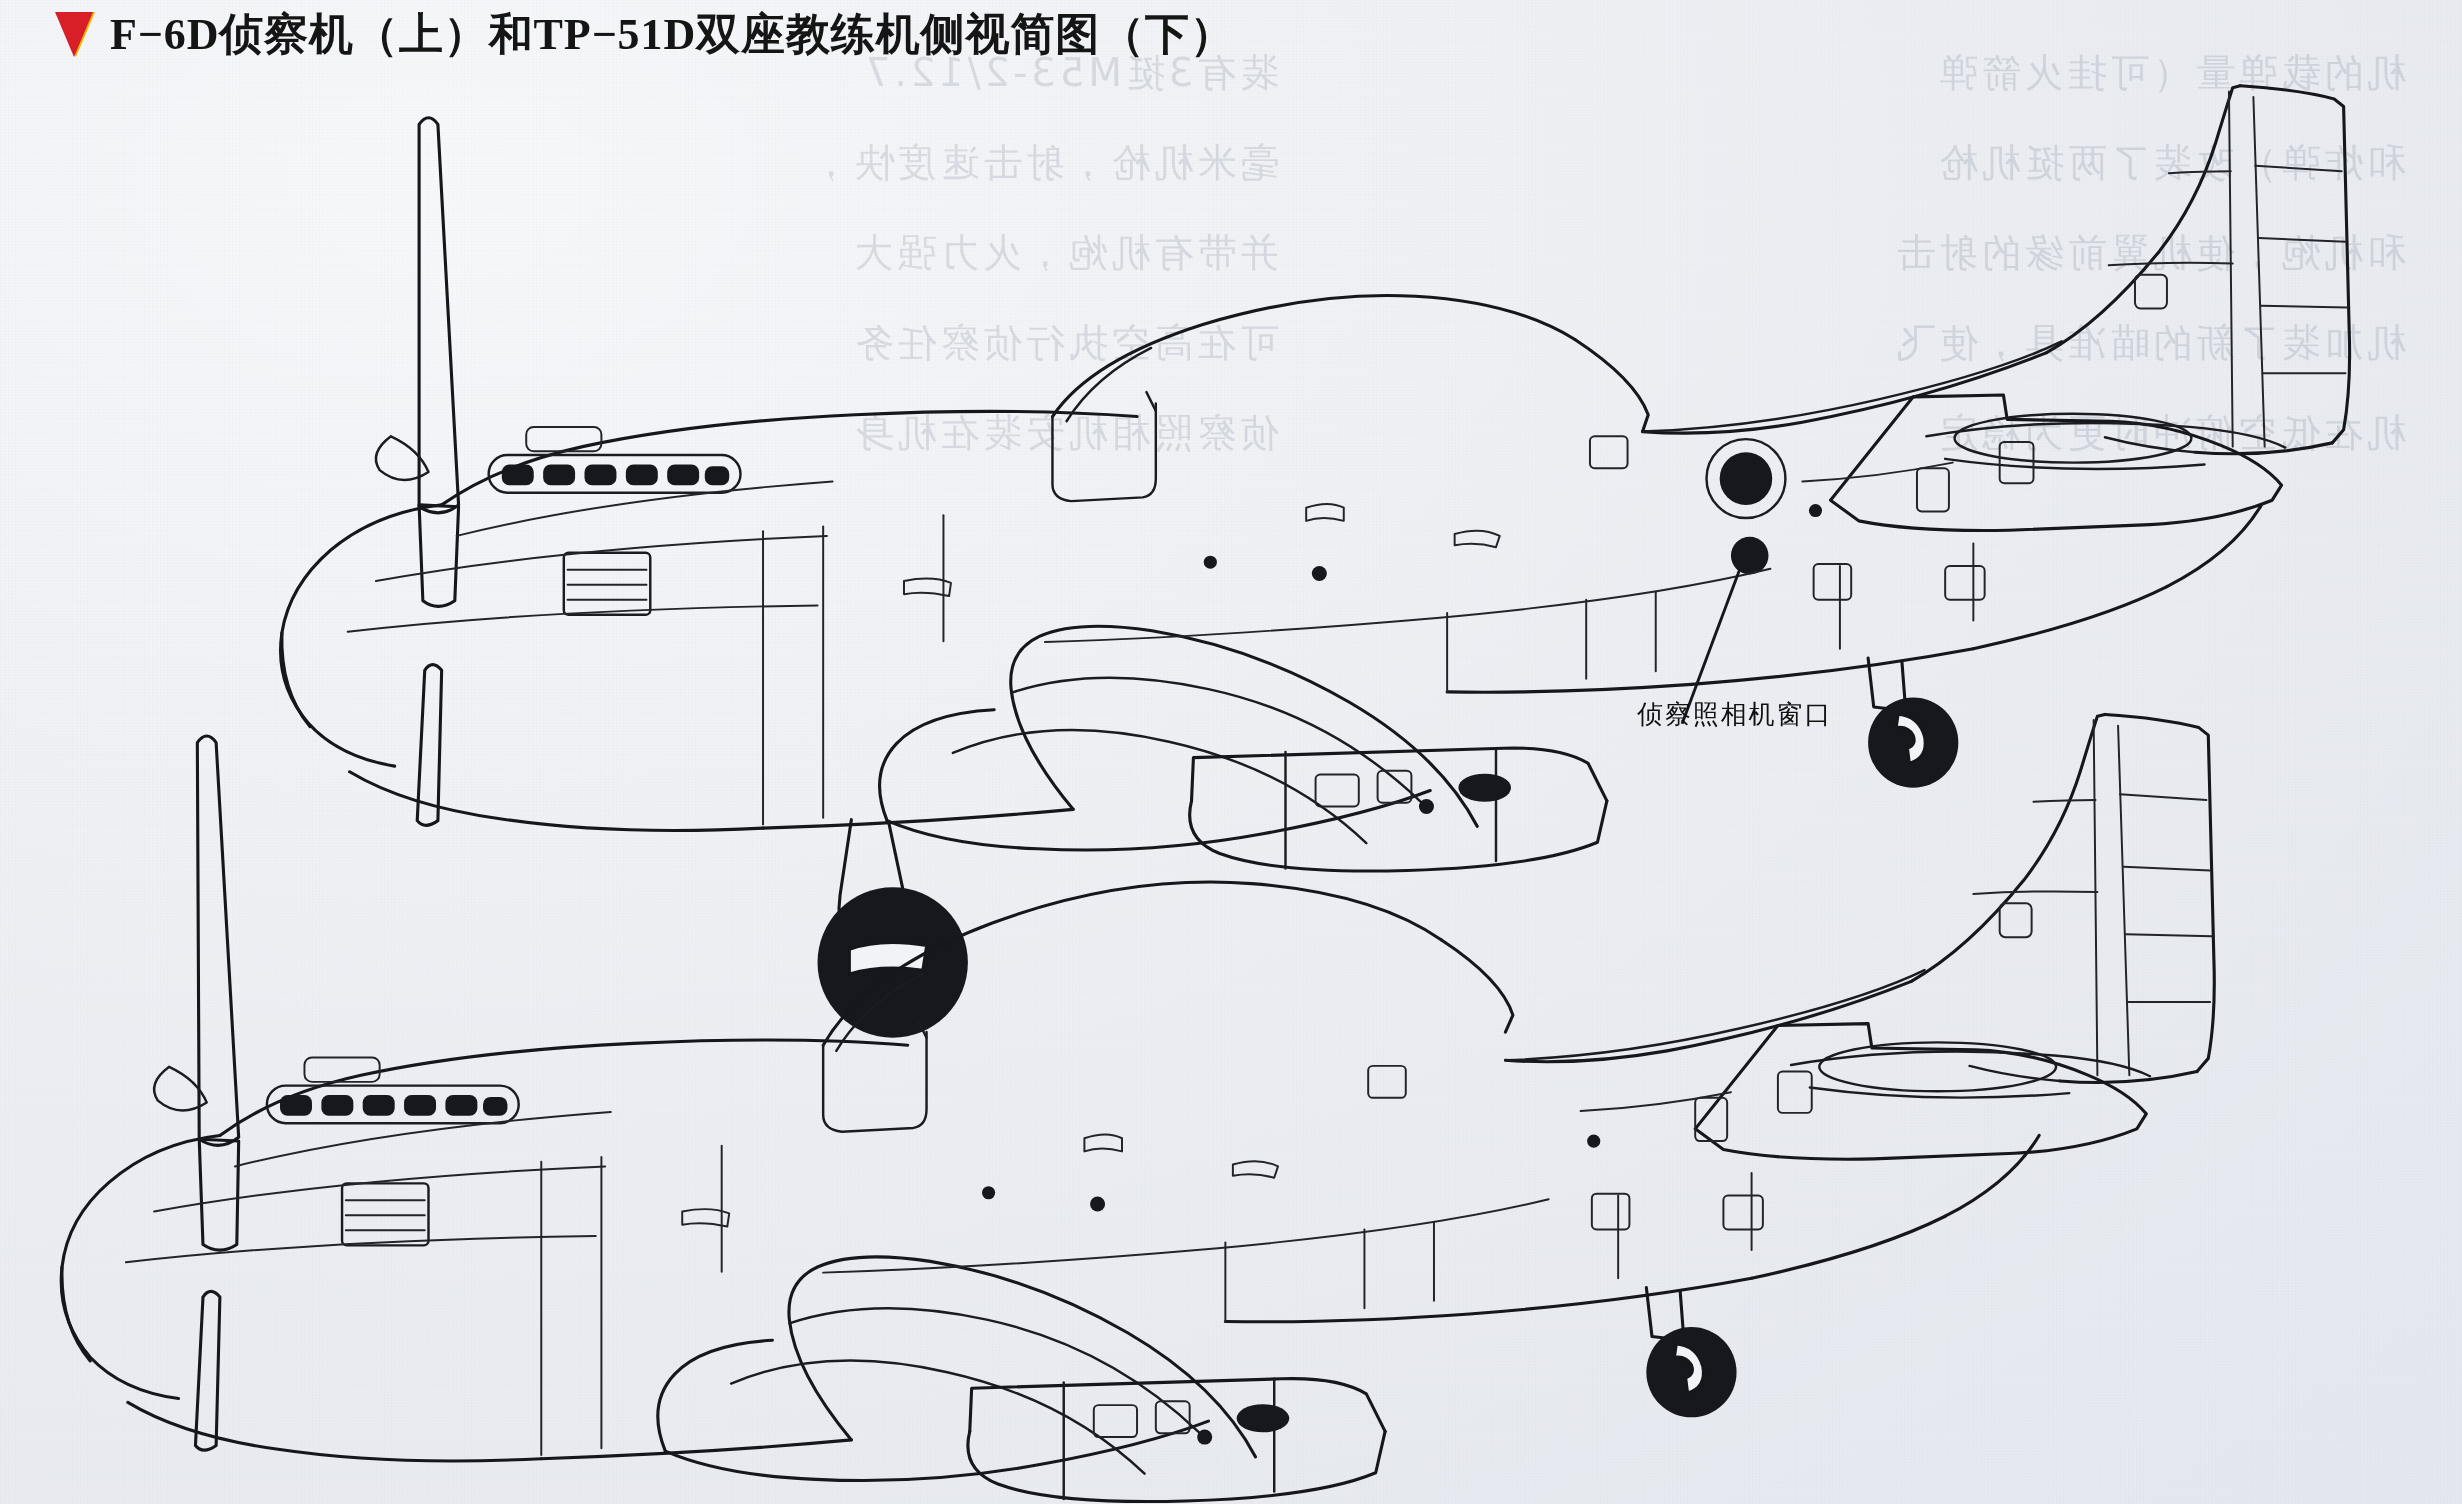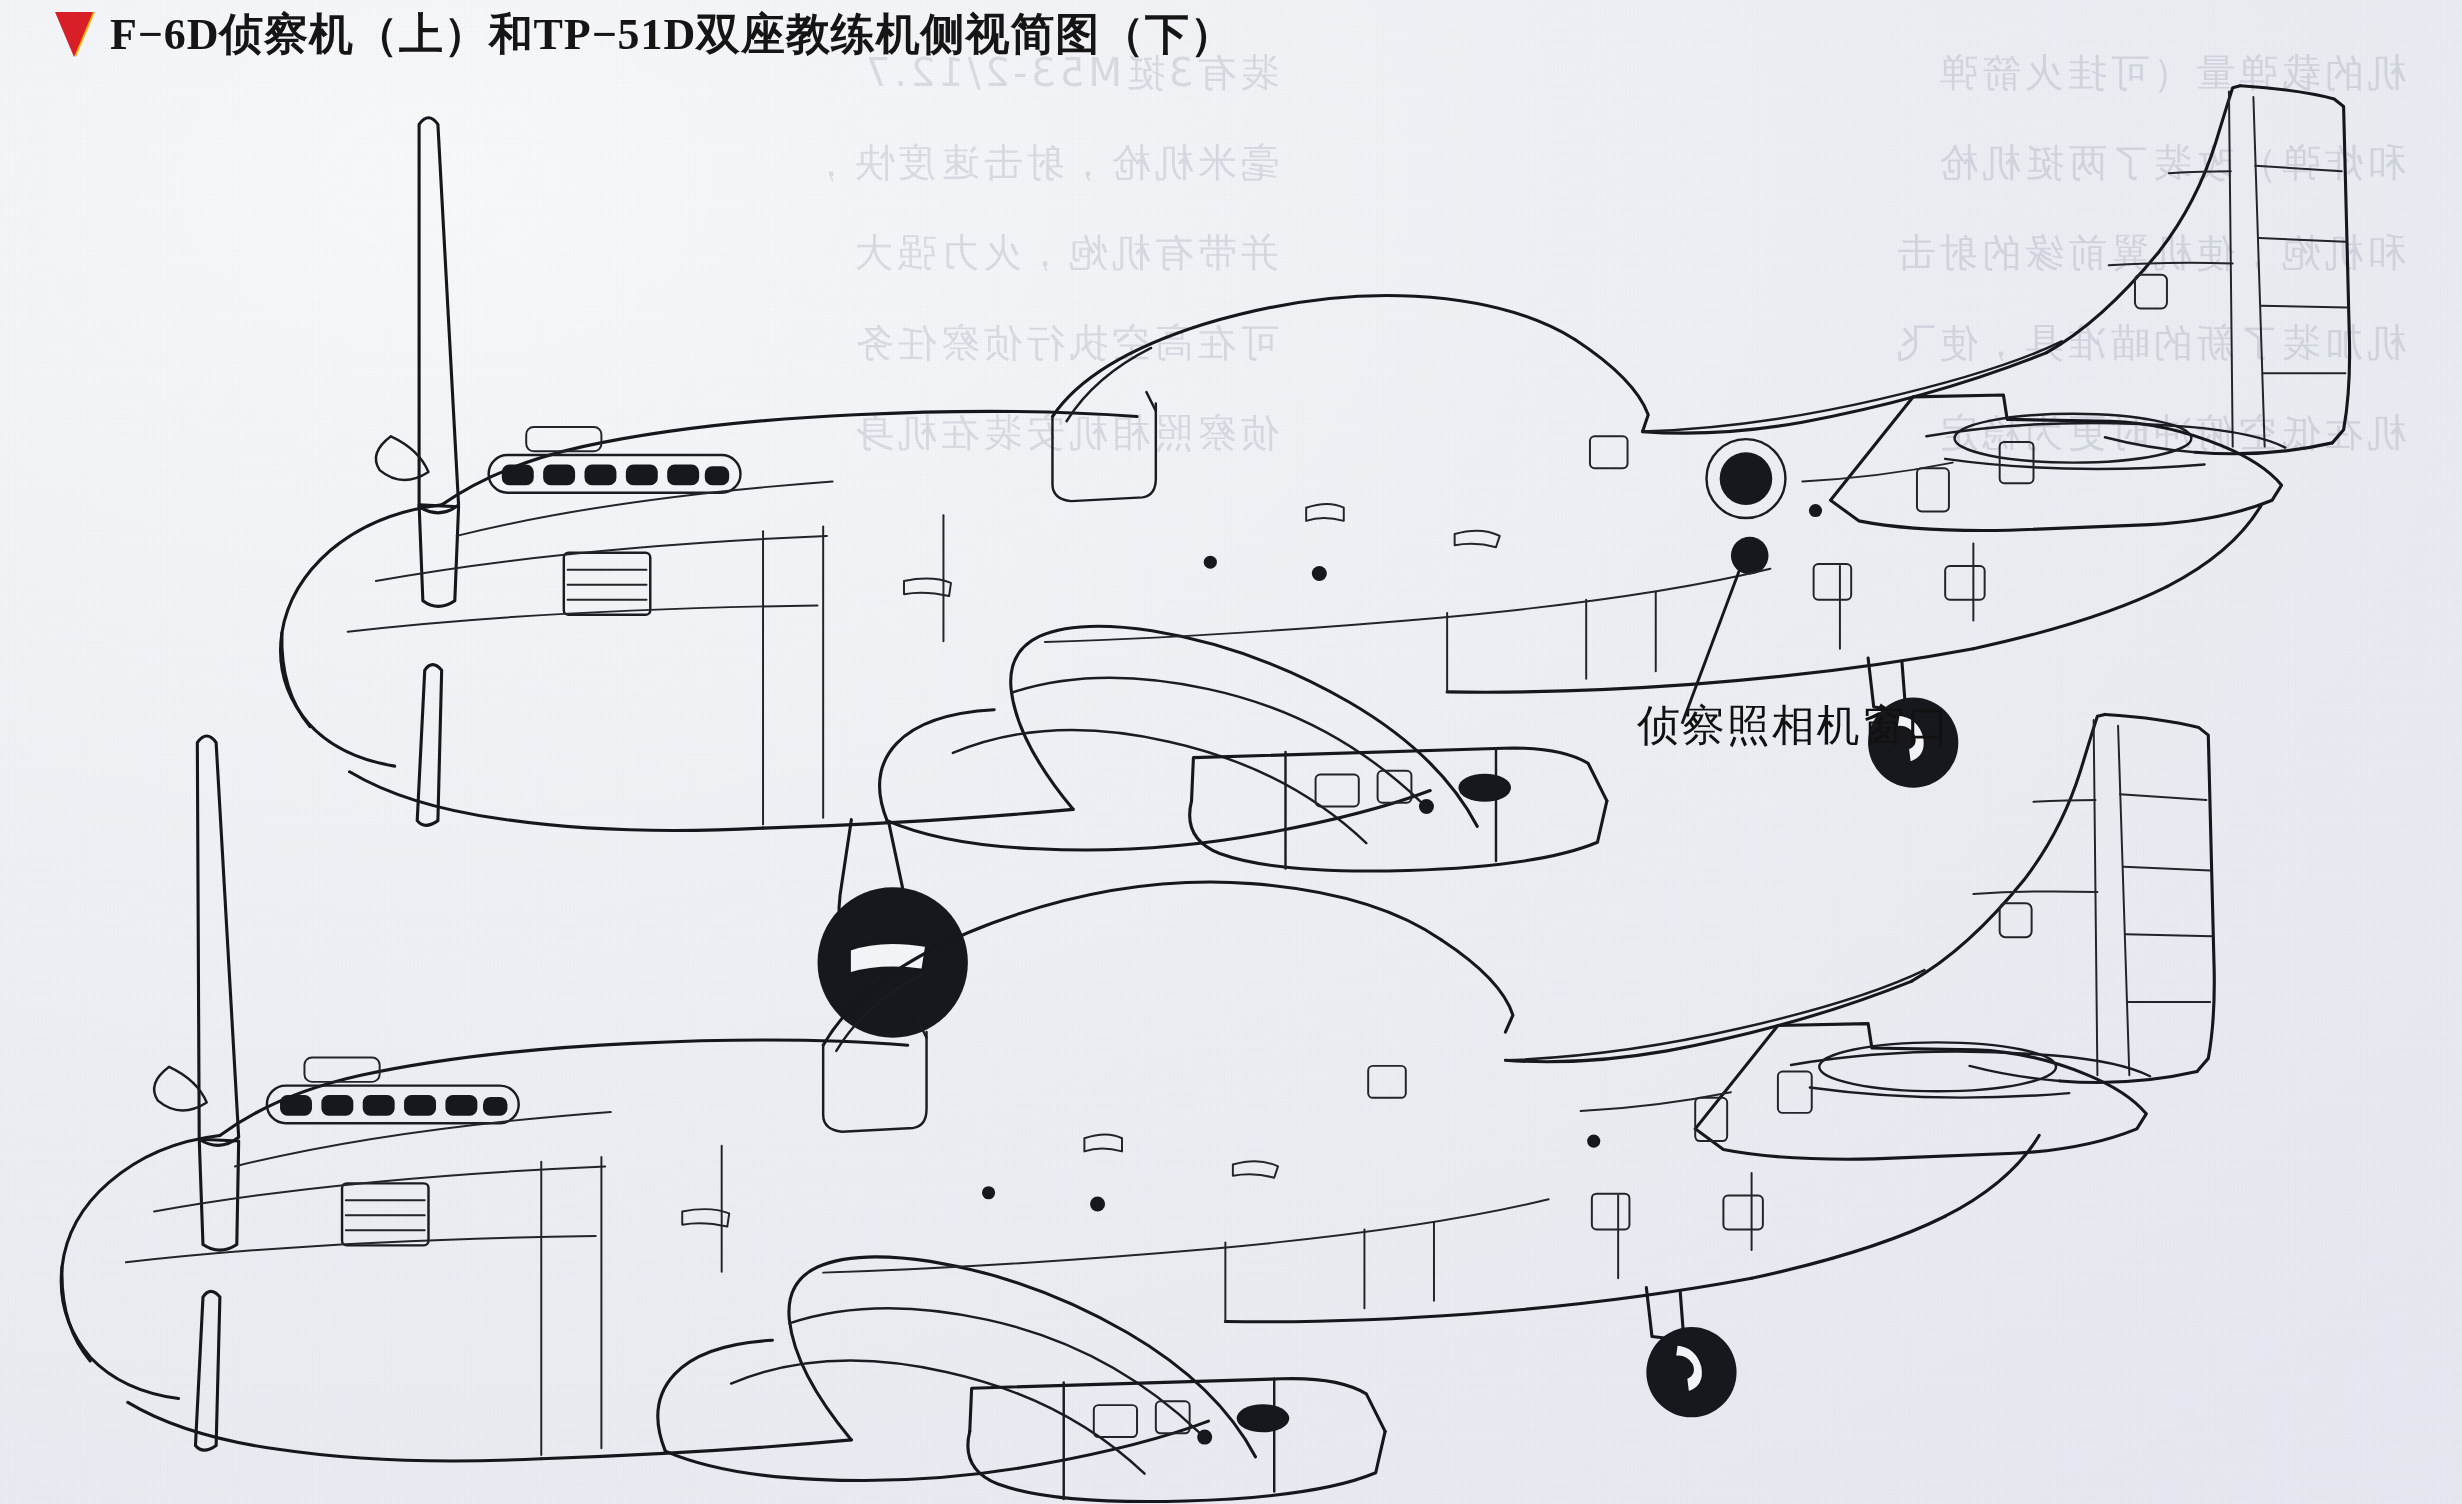--- a/index.html
+++ b/index.html
@@ -62,21 +62,21 @@
     font-size:44px;
     font-weight:600;
     color:#151515;
     letter-spacing:0.9px;
     white-space:nowrap;
   }
 
   .callout{
     position:absolute;
     font-family:"Liberation Serif",serif;
-    font-size:43px;
+    font-size:26px;
     color:#111;
     white-space:nowrap;
     letter-spacing:1.9px;
     z-index:40;
   }
 
   svg.plate{position:absolute;left:0;top:0;width:2462px;height:1505px;z-index:20;}
   .ln{fill:none;stroke:#16171c;stroke-width:3.3;stroke-linejoin:round;stroke-linecap:round;}
   .ln-thin{fill:none;stroke:#1b1c22;stroke-width:2.6;stroke-linejoin:round;stroke-linecap:round;}
   .ln-hair{fill:none;stroke:#23242a;stroke-width:2.1;stroke-linejoin:round;stroke-linecap:round;}

